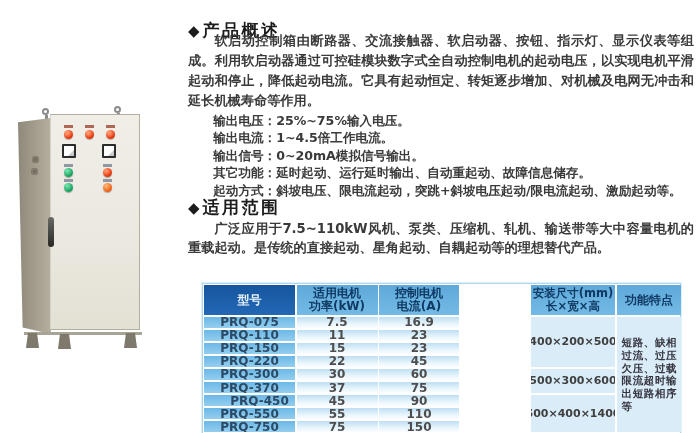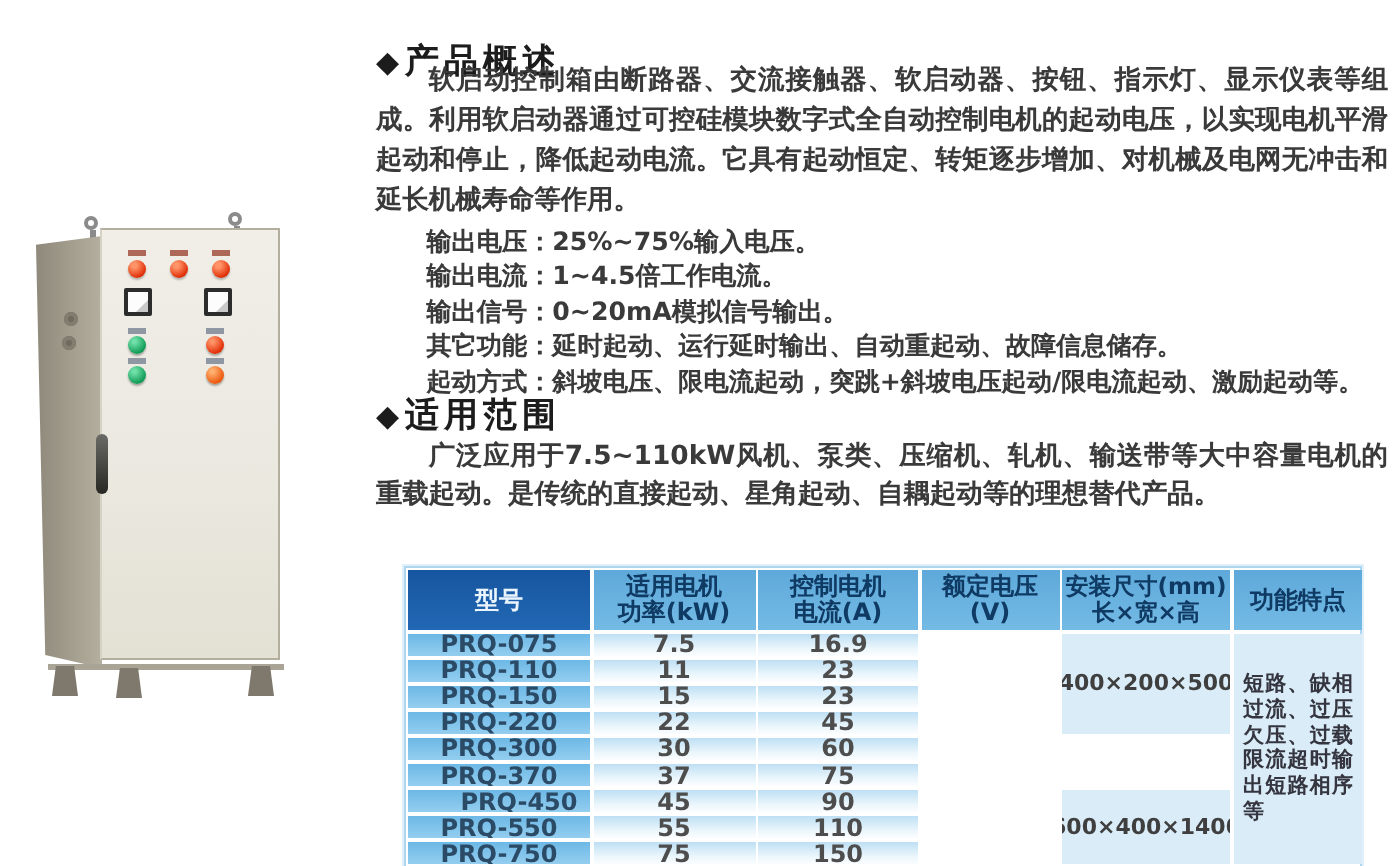--- a/index.html
+++ b/index.html
@@ -131,24 +131,20 @@
   <div class="tbl">
     <div class="c th th-model">型号</div>
     <div class="c th" style="grid-column:2; grid-row:1;">
       <span>适用电机</span>
       <span>功率(kW)</span>
     </div>
     <div class="c th" style="grid-column:3; grid-row:1;">
       <span>控制电机</span>
       <span>电流(A)</span>
     </div>
-    <div class="c th" style="grid-column:4; grid-row:1;">
-      <span>额定电压</span>
-      <span>(V)</span>
-    </div>
     <div class="c th" style="grid-column:5; grid-row:1; font-size:11.5px;">
       <span>安装尺寸(mm)</span>
       <span>长×宽×高</span>
     </div>
     <div class="c th" style="grid-column:6; grid-row:1;">功能特点</div>
 
     <div class="c tm" style="grid-row:2;">PRQ-075</div>
     <div class="c tm" style="grid-row:3;">PRQ-110</div>
     <div class="c tm" style="grid-row:4;">PRQ-150</div>
     <div class="c tm" style="grid-row:5;">PRQ-220</div>
@@ -173,18 +169,19 @@
     <div class="c tn" style="grid-column:3; grid-row:4;">23</div>
     <div class="c tn" style="grid-column:3; grid-row:5;">45</div>
     <div class="c tn" style="grid-column:3; grid-row:6;">60</div>
     <div class="c tn" style="grid-column:3; grid-row:7;">75</div>
     <div class="c tn" style="grid-column:3; grid-row:8;">90</div>
     <div class="c tn" style="grid-column:3; grid-row:9;">110</div>
     <div class="c tn" style="grid-column:3; grid-row:10;">150</div>
 
 
     <div class="c merged dim" style="grid-row:2 / span 4;">400×200×500</div>
+    <div class="c merged dim" style="grid-row:6 / span 2;">500×300×600</div>
     <div class="c merged dim" style="grid-row:8 / span 3;">600×400×1400</div>
 
     <div class="c merged feat">短路、缺相过流、过压欠压、过载限流超时输出短路相序等</div>
   </div>
 
 </div>
 
 </body></html>

